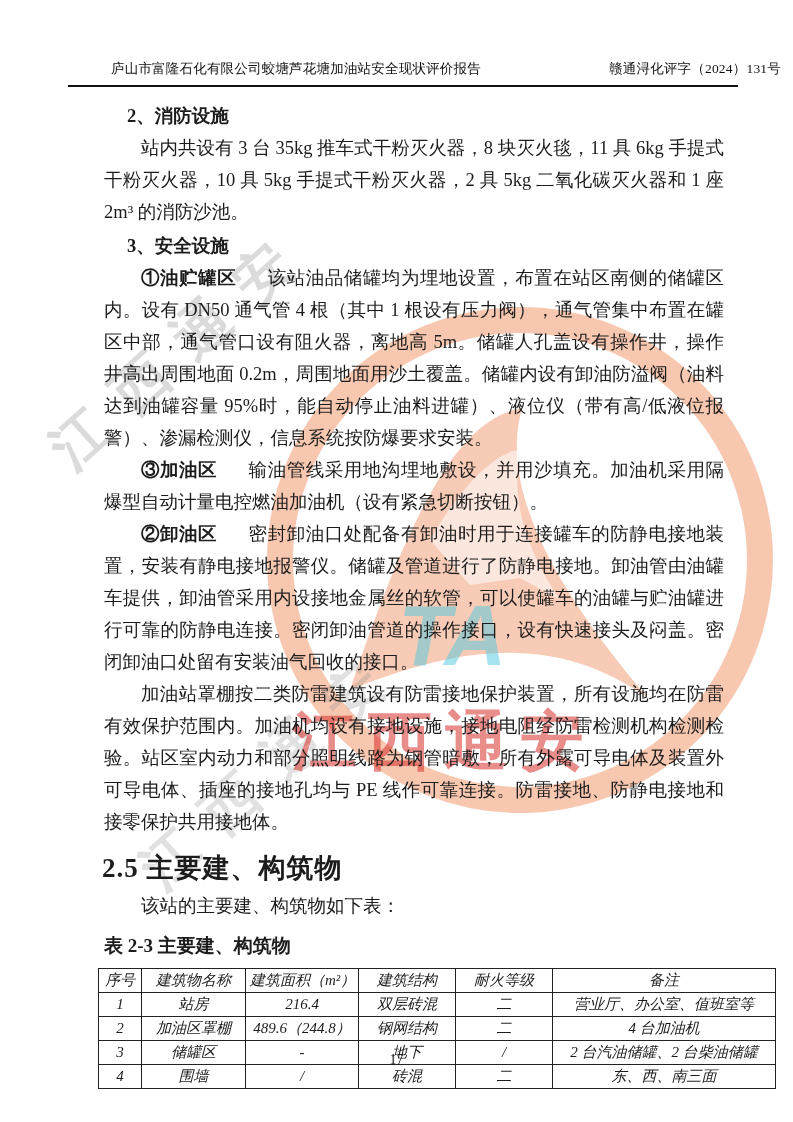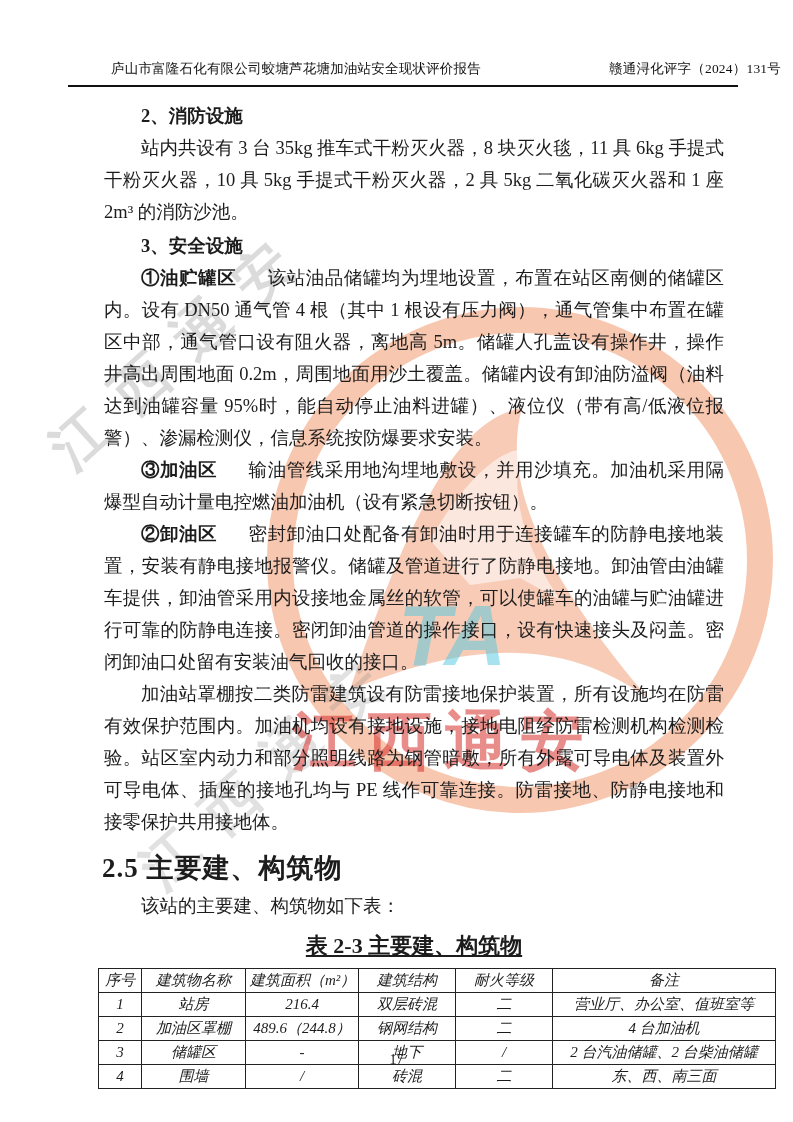--- a/index.html
+++ b/index.html
@@ -21,31 +21,30 @@
   }
   .hdr-rule{
     position:absolute;top:85px;left:68px;width:670px;height:2px;
     background:#111;z-index:2;
   }
   
   .content{
     position:absolute;top:98px;left:104px;width:620px;z-index:1;
     font-size:18.5px;line-height:32px;text-align:justify;
   }
-  .h-num{font-weight:bold;margin:2px 0 0 37px;}
+  .h-num{font-weight:bold;margin:2px 0 0 23px;}
   .para{margin:0;text-indent:2em;}
   .para .plabel{font-weight:bold;margin-right:1.7em;}
   .sec-head{
     font-weight:bold;font-size:27px;margin:14px 0 6px -2px;
     letter-spacing:1px;
   }
   .tbl-title{
-    text-align:center;font-weight:bold;font-size:22px;margin:8px 0 6px 0;
+    font-weight:bold;font-size:19px;margin:8px 0 6px 0;
     text-indent:0;
-    text-decoration:underline;
   }
   
   table.btable{
     border-collapse:collapse;width:637px;margin-left:-6px;
     font-size:15px;line-height:17px;
     table-layout:fixed;
   }
   table.btable td,table.btable th{
     border:1.6px solid #222;text-align:center;vertical-align:middle;
     padding:2px 4px;height:19px;font-weight:normal;white-space:nowrap;

